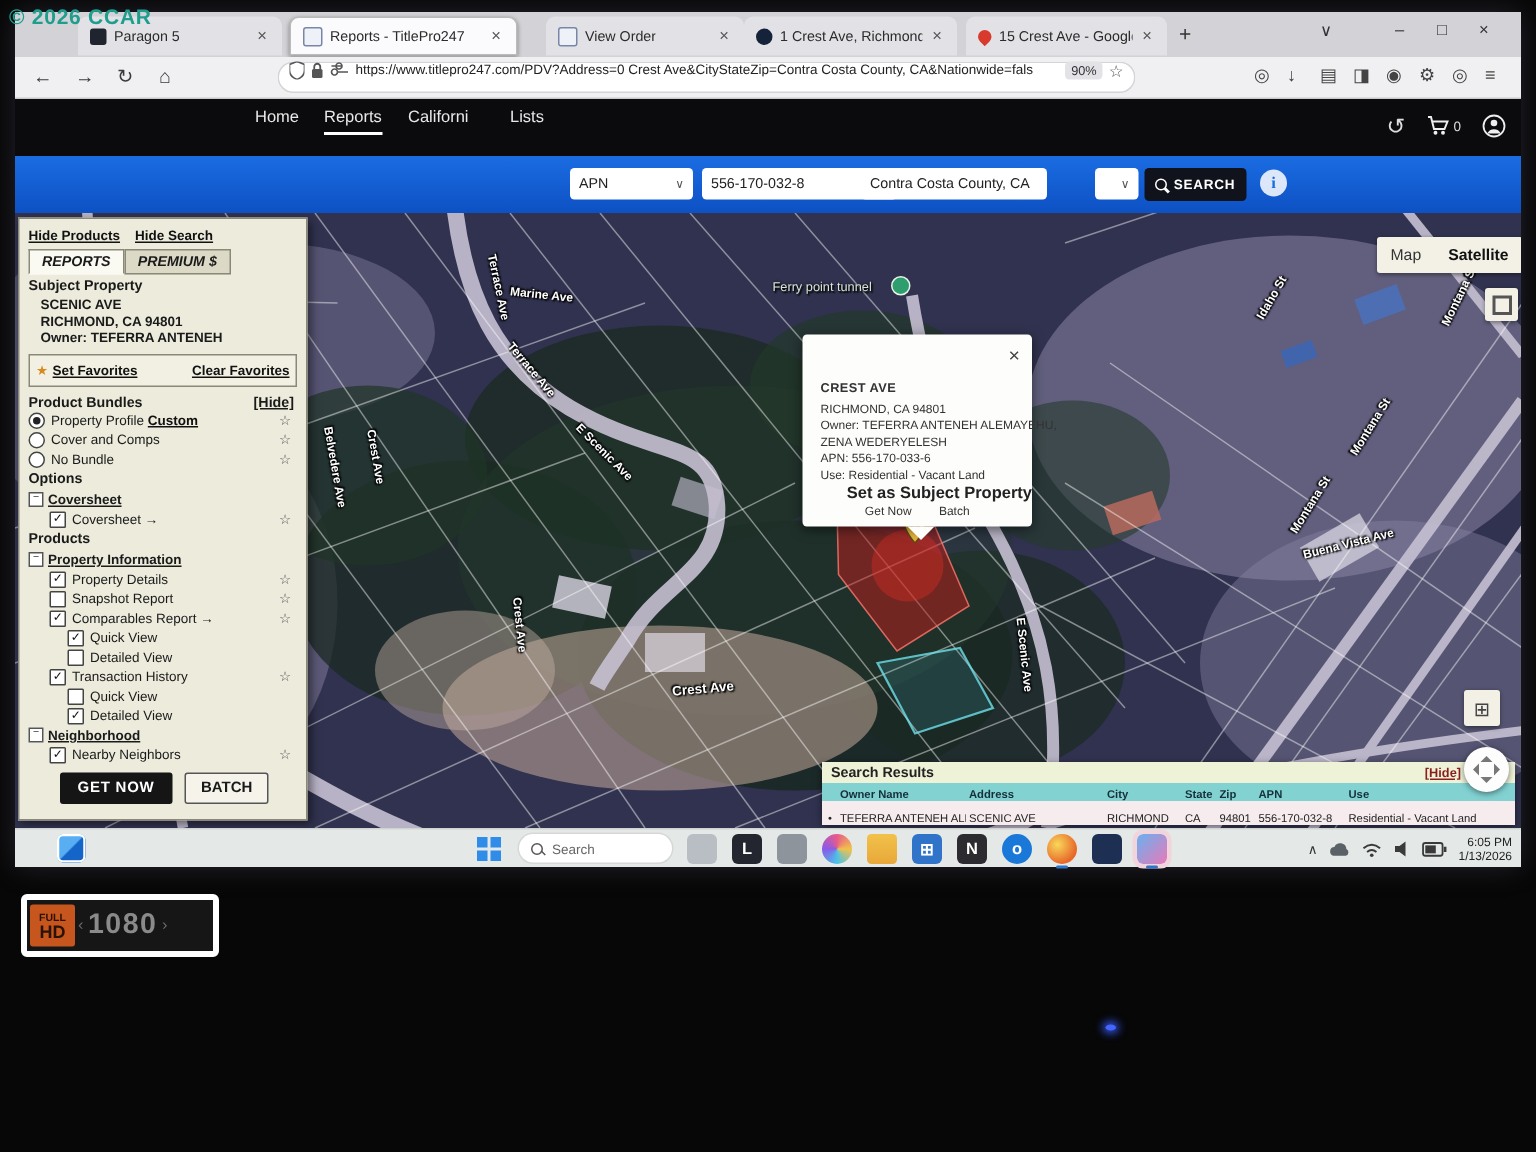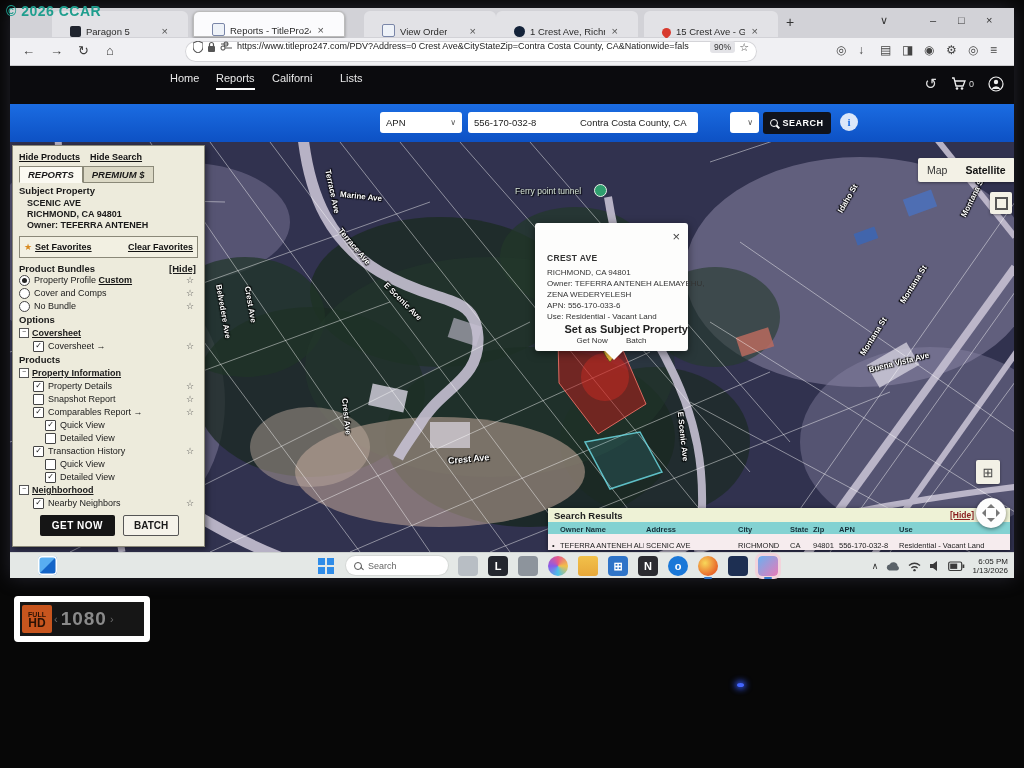--- a/index.html
+++ b/index.html
@@ -2,33 +2,33 @@
 <html><head>
 <meta charset="utf-8">
 <style>
   html,body{margin:0;padding:0}
   body{width:1024px;height:768px;background:#070707;position:relative;overflow:hidden;
        font-family:"Liberation Sans",sans-serif;-webkit-font-smoothing:antialiased}
   .abs{position:absolute}
   
   #watermark{left:6px;top:3px;color:#1f9e8e;font-weight:bold;font-size:14px;letter-spacing:.5px;z-index:60}
   #screen{left:10px;top:8px;width:1004px;height:570px;background:#16161c;box-shadow:0 0 18px rgba(120,120,160,.25)}
-  #bezel-sticker{left:14px;top:596px;width:124px;height:34px;border:6px solid #ffffff;border-radius:4px;
+  #bezel-sticker{left:14px;top:596px;width:124px;height:34px;border:4px solid #ffffff;border-radius:4px;
      background:#161616;display:flex;align-items:center;z-index:5}
   #bezel-sticker .fullhd{background:#c7551e;color:#1a1a1a;width:30px;height:28px;margin:2px;border-radius:2px;
      display:flex;flex-direction:column;align-items:center;justify-content:center;font-weight:bold}
   #bezel-sticker .fullhd .f{font-size:7px;color:#2a1205}
   #bezel-sticker .fullhd .h{font-size:12px;line-height:10px;color:#2a1205}
   #bezel-sticker .res{color:#8a8a8a;font-size:19px;font-weight:bold;letter-spacing:1px;margin:0 3px}
   #bezel-sticker .ar{color:#6a6a6a;font-size:11px}
   #led{left:737px;top:683px;width:7px;height:4px;border-radius:50%;background:#4466ff;box-shadow:0 0 6px 2px #3355ee}
   
   #tabbar{left:0;top:0;width:1004px;height:30px;background:#d2d2d7}
   .tab{position:absolute;top:3px;height:26px;background:#e2e2e6;border-radius:6px 6px 0 0;display:flex;
-       align-items:flex-end;padding:0 18px;font-size:9.5px;color:#2b2b2b;box-sizing:border-box}
+       align-items:center;padding:0 8px;font-size:9.5px;color:#2b2b2b;box-sizing:border-box}
   .tab.active{background:#fbfbfd;box-shadow:0 1px 3px rgba(0,0,0,.35);border:1px solid #bbb}
   .tab .lbl{white-space:nowrap;overflow:hidden;max-width:108px;margin:0 5px}
   .tab .x{color:#555;font-size:11px;margin-left:auto;padding:0 2px;cursor:default}
   .fav{width:11px;height:11px;flex:0 0 auto}
   .fav.doc{background:#eef2f8;border:1px solid #7a86a8;border-radius:2px}
   .fav.dark{background:#20242e;border-radius:2px}
   .fav.nav{background:#14233a;border-radius:50%}
   .fav.pin{width:9px;height:9px;background:#d83a2e;border-radius:50% 50% 50% 0;transform:rotate(-45deg)}
   #newtab{left:776px;top:6px;font-size:14px;color:#333}
   .winctl{top:6px;font-size:11px;color:#333}

